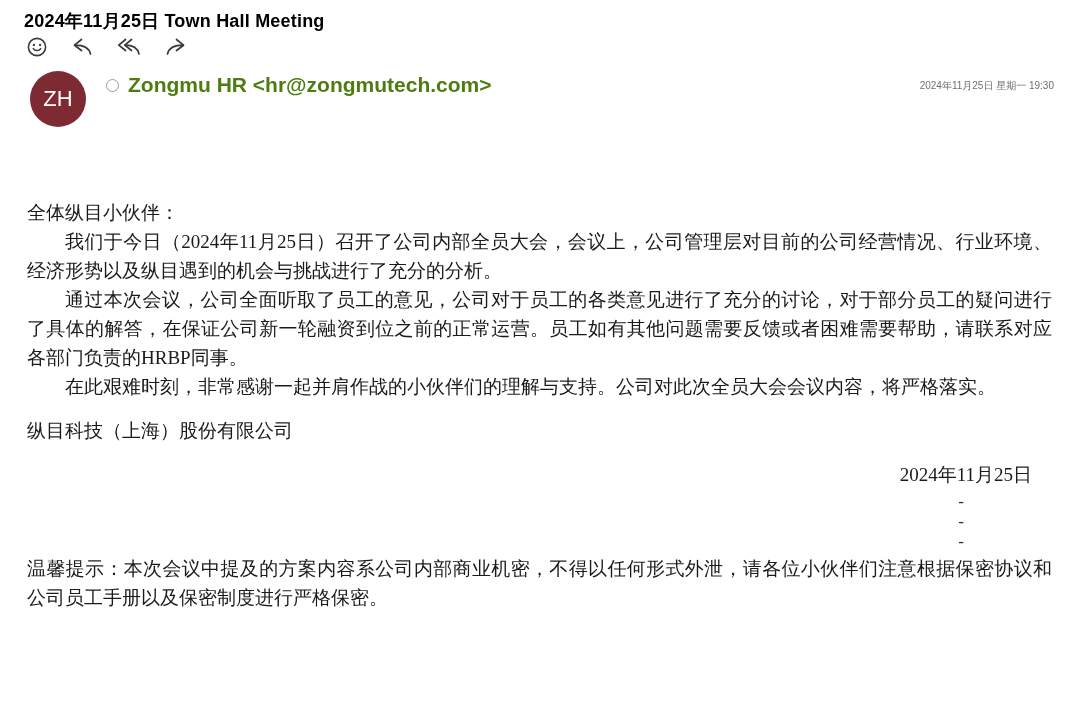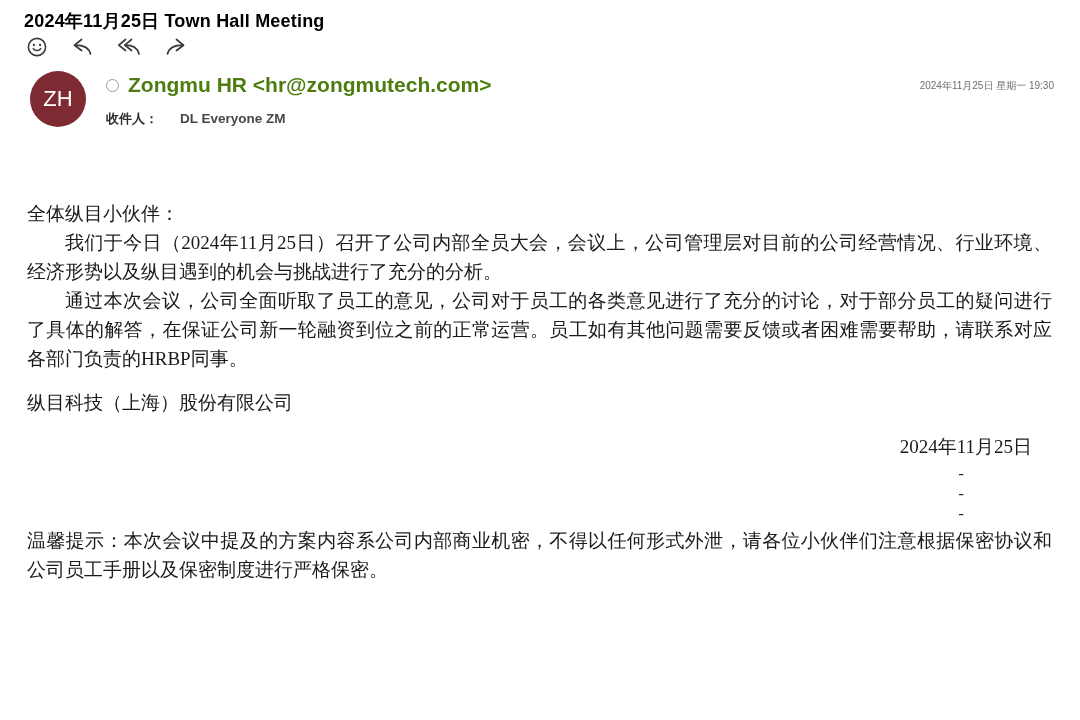--- a/index.html
+++ b/index.html
@@ -108,33 +108,30 @@
     </div>
   </div>
 
   <div class="sender-row">
     <div class="avatar" style="background:#7d2a33;">ZH</div>
     <div class="sender-info">
       <div class="sender-name-row">
         <span class="unread-circle"></span>
         <span class="sender-name">Zongmu HR &lt;hr@zongmutech.com&gt;</span>
       </div>
-      <div class="to-row">
-        <span class="to-label">收件人：</span>
-        <span class="to-value">DL Everyone ZM</span>
-      </div>
     </div>
     <div class="datetime">2024年11月25日 星期一 19:30</div>
   </div>
 </div>
 
 <div class="body-content">
   <p class="salutation">全体纵目小伙伴：</p>
   <p class="para">我们于今日（2024年11月25日）召开了公司内部全员大会，会议上，公司管理层对目前的公司经营情况、行业环境、经济形势以及纵目遇到的机会与挑战进行了充分的分析。</p>
   <p class="para">通过本次会议，公司全面听取了员工的意见，公司对于员工的各类意见进行了充分的讨论，对于部分员工的疑问进行了具体的解答，在保证公司新一轮融资到位之前的正常运营。员工如有其他问题需要反馈或者困难需要帮助，请联系对应各部门负责的HRBP同事。</p>
+  <p class="para">在此艰难时刻，非常感谢一起并肩作战的小伙伴们的理解与支持。公司对此次全员大会会议内容，将严格落实。</p>
 
   <p class="signature-company">纵目科技（上海）股份有限公司</p>
   <p class="signature-date">2024年11月25日</p>
 
   <div class="dash-block">
     <div class="dash-line">-</div>
     <div class="dash-line">-</div>
     <div class="dash-line">-</div>
   </div>
 

